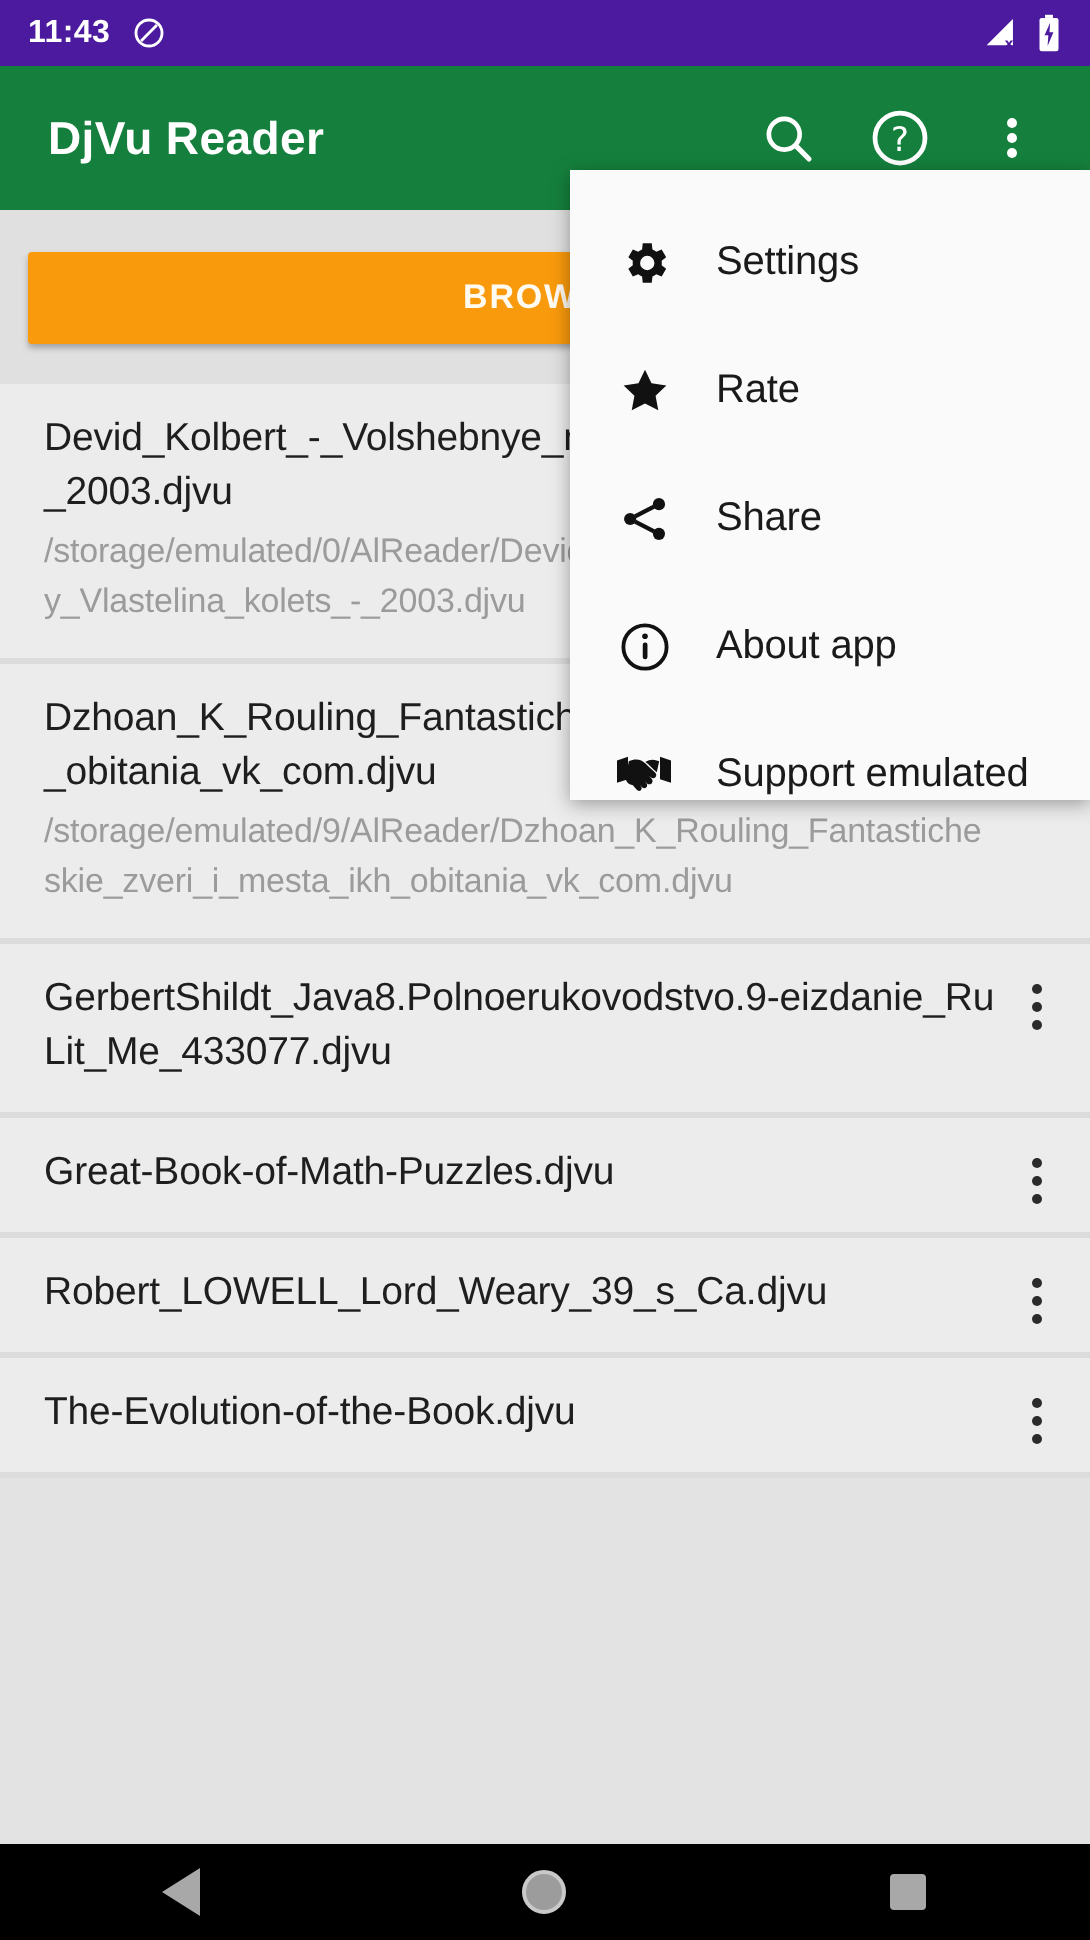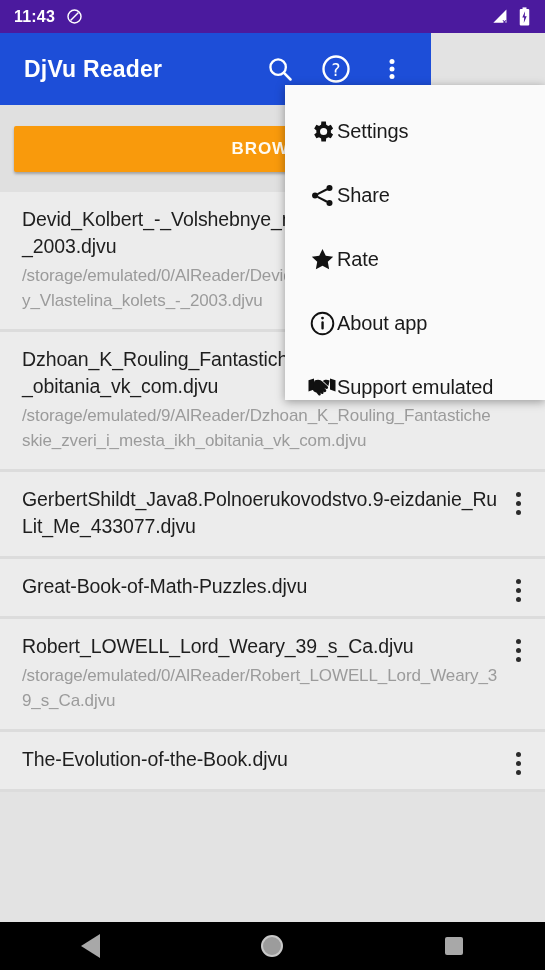--- a/index.html
+++ b/index.html
@@ -29,22 +29,22 @@
   #status-left { display:flex; align-items:center; gap:11px; }
   #clock { font-size:16px; font-weight:bold; letter-spacing:.2px; color:#ffffff; }
   .dnd-ico { width:17px; height:17px; display:block; }
   #status-right { margin-left:auto; display:flex; align-items:center; gap:9px; }
   .sig-ico { width:19px; height:17px; display:block; }
   .bat-ico { width:13px; height:19px; display:block; }
 
   
   #app-bar {
     position:absolute; top:33px; left:0;
-    width:431px; height:72px;
-    background:#1d4ed8;
+    width:545px; height:72px;
+    background:#15803d;
     display:flex; align-items:center;
     padding:0 18px 0 24px;
   }
   #app-title {
     font-size:23px; font-weight:bold; color:#ffffff;
     letter-spacing:.2px;
   }
   #app-actions { margin-left:auto; display:flex; align-items:center; gap:14px; }
   .act-btn {
     width:42px; height:42px;
@@ -126,20 +126,21 @@
     padding:0 18px 0 22px;
     cursor:pointer;
   }
   .menu-icon {
     width:30px; height:30px;
     display:flex; align-items:center; justify-content:center;
     flex:0 0 30px;
   }
   .menu-icon svg { display:block; }
   .menu-label {
+    margin-left:21px;
     font-size:20px; color:#1a1a1a;
     letter-spacing:-.1px;
   }
 
   
   #nav-bar {
     position:absolute; bottom:0; left:0;
     width:545px; height:48px;
     background:#000000;
     display:flex; align-items:center; justify-content:space-around;
@@ -260,21 +261,20 @@
       <div class="file-name">Great-Book-of-Math-Puzzles.djvu</div>
       <div class="row-overflow">
           <i></i>
           <i></i>
           <i></i>
         </div>
     </div>
 
     <div class="file-row">
       <div class="file-name">Robert_LOWELL_Lord_Weary_39_s_Ca.djvu</div>
-      <div class="file-path">/storage/emulated/0/AlReader/Robert_LOWELL_Lord_Weary_39_s_Ca.djvu</div>
       <div class="row-overflow">
           <i></i>
           <i></i>
           <i></i>
         </div>
     </div>
 
     <div class="file-row">
       <div class="file-name">The-Evolution-of-the-Book.djvu</div>
       <div class="row-overflow">
@@ -288,47 +288,47 @@
 
   <div id="overflow-menu">
 
     <div class="menu-item">
       <span class="menu-icon">
         <svg width="27" height="27" viewBox="0 0 24 24">
           <path fill="#111111" d="M19.4 13a7.6 7.6 0 0 0 0-2l2-1.6-2-3.4-2.4 1a7.6 7.6 0 0 0-1.7-1L15 3.2h-4l-.3 2.8a7.6 7.6 0 0 0-1.7 1l-2.4-1-2 3.4L6.6 11a7.6 7.6 0 0 0 0 2l-2 1.6 2 3.4 2.4-1a7.6 7.6 0 0 0 1.7 1l.3 2.8h4l.3-2.8a7.6 7.6 0 0 0 1.7-1l2.4 1 2-3.4zM13 15.2a3.2 3.2 0 1 1 0-6.4 3.2 3.2 0 0 1 0 6.4z"></path>
         </svg>
       </span>
       <span class="menu-label">Settings</span>
+    </div>
+
+    <div class="menu-item">
+      <span class="menu-icon">
+        <svg width="27" height="27" viewBox="0 0 24 24">
+          <path fill="#111111" d="M12 2.6l2.9 6 6.6.9-4.8 4.6 1.2 6.5L12 17.5 6.1 20.6l1.2-6.5L2.5 9.5l6.6-.9z"></path>
+        </svg>
+      </span>
+      <span class="menu-label">Rate</span>
     </div>
 
     <div class="menu-item">
       <span class="menu-icon">
         <svg width="27" height="27" viewBox="0 0 24 24">
           <circle cx="18.2" cy="5.4" r="2.7" fill="#111111"></circle>
           <circle cx="5.4" cy="12" r="2.7" fill="#111111"></circle>
           <circle cx="18.2" cy="18.6" r="2.7" fill="#111111"></circle>
           <line x1="7.6" y1="10.8" x2="16" y2="6.5" stroke="#111111" stroke-width="1.9"></line>
           <line x1="7.6" y1="13.2" x2="16" y2="17.5" stroke="#111111" stroke-width="1.9"></line>
         </svg>
       </span>
       <span class="menu-label">Share</span>
     </div>
 
     <div class="menu-item">
       <span class="menu-icon">
         <svg width="27" height="27" viewBox="0 0 24 24">
-          <path fill="#111111" d="M12 2.6l2.9 6 6.6.9-4.8 4.6 1.2 6.5L12 17.5 6.1 20.6l1.2-6.5L2.5 9.5l6.6-.9z"></path>
-        </svg>
-      </span>
-      <span class="menu-label">Rate</span>
-    </div>
-
-    <div class="menu-item">
-      <span class="menu-icon">
-        <svg width="27" height="27" viewBox="0 0 24 24">
           <circle cx="12" cy="12" r="9.6" fill="none" stroke="#111111" stroke-width="1.7"></circle>
           <circle cx="12" cy="7.2" r="1.25" fill="#111111"></circle>
           <rect x="11" y="10" width="2.1" height="7.4" rx="1" fill="#111111"></rect>
         </svg>
       </span>
       <span class="menu-label">About app</span>
     </div>
 
     <div class="menu-item">
       <span class="menu-icon">

